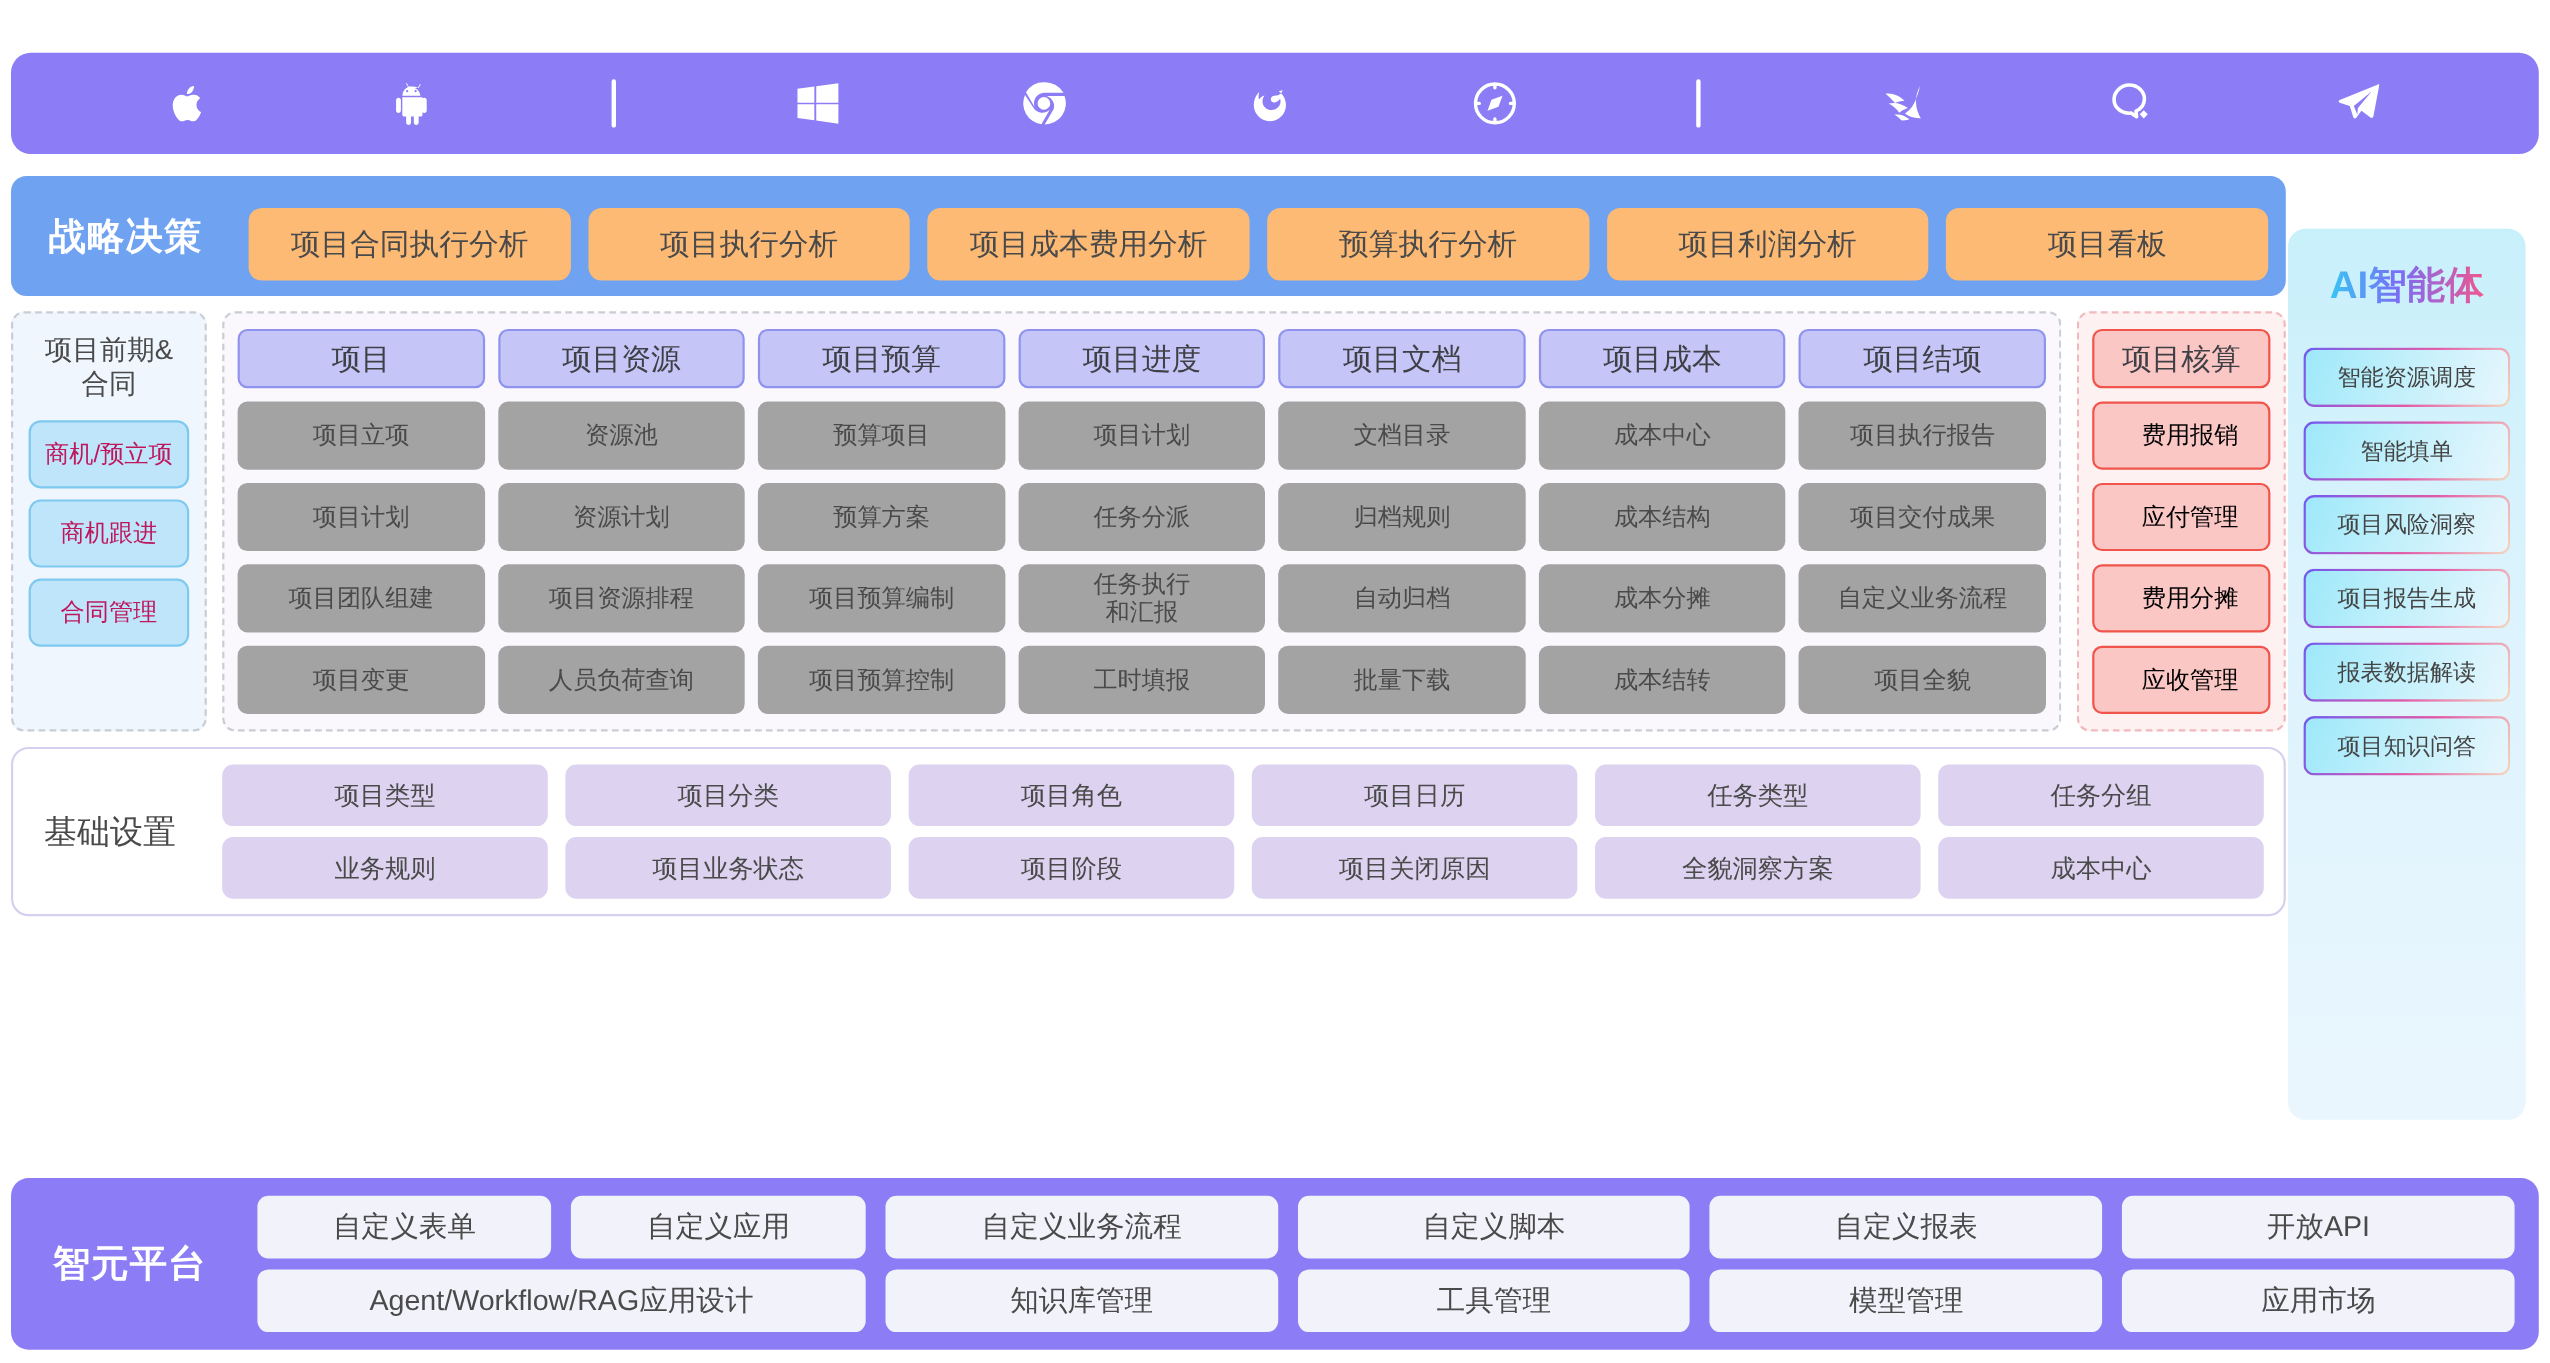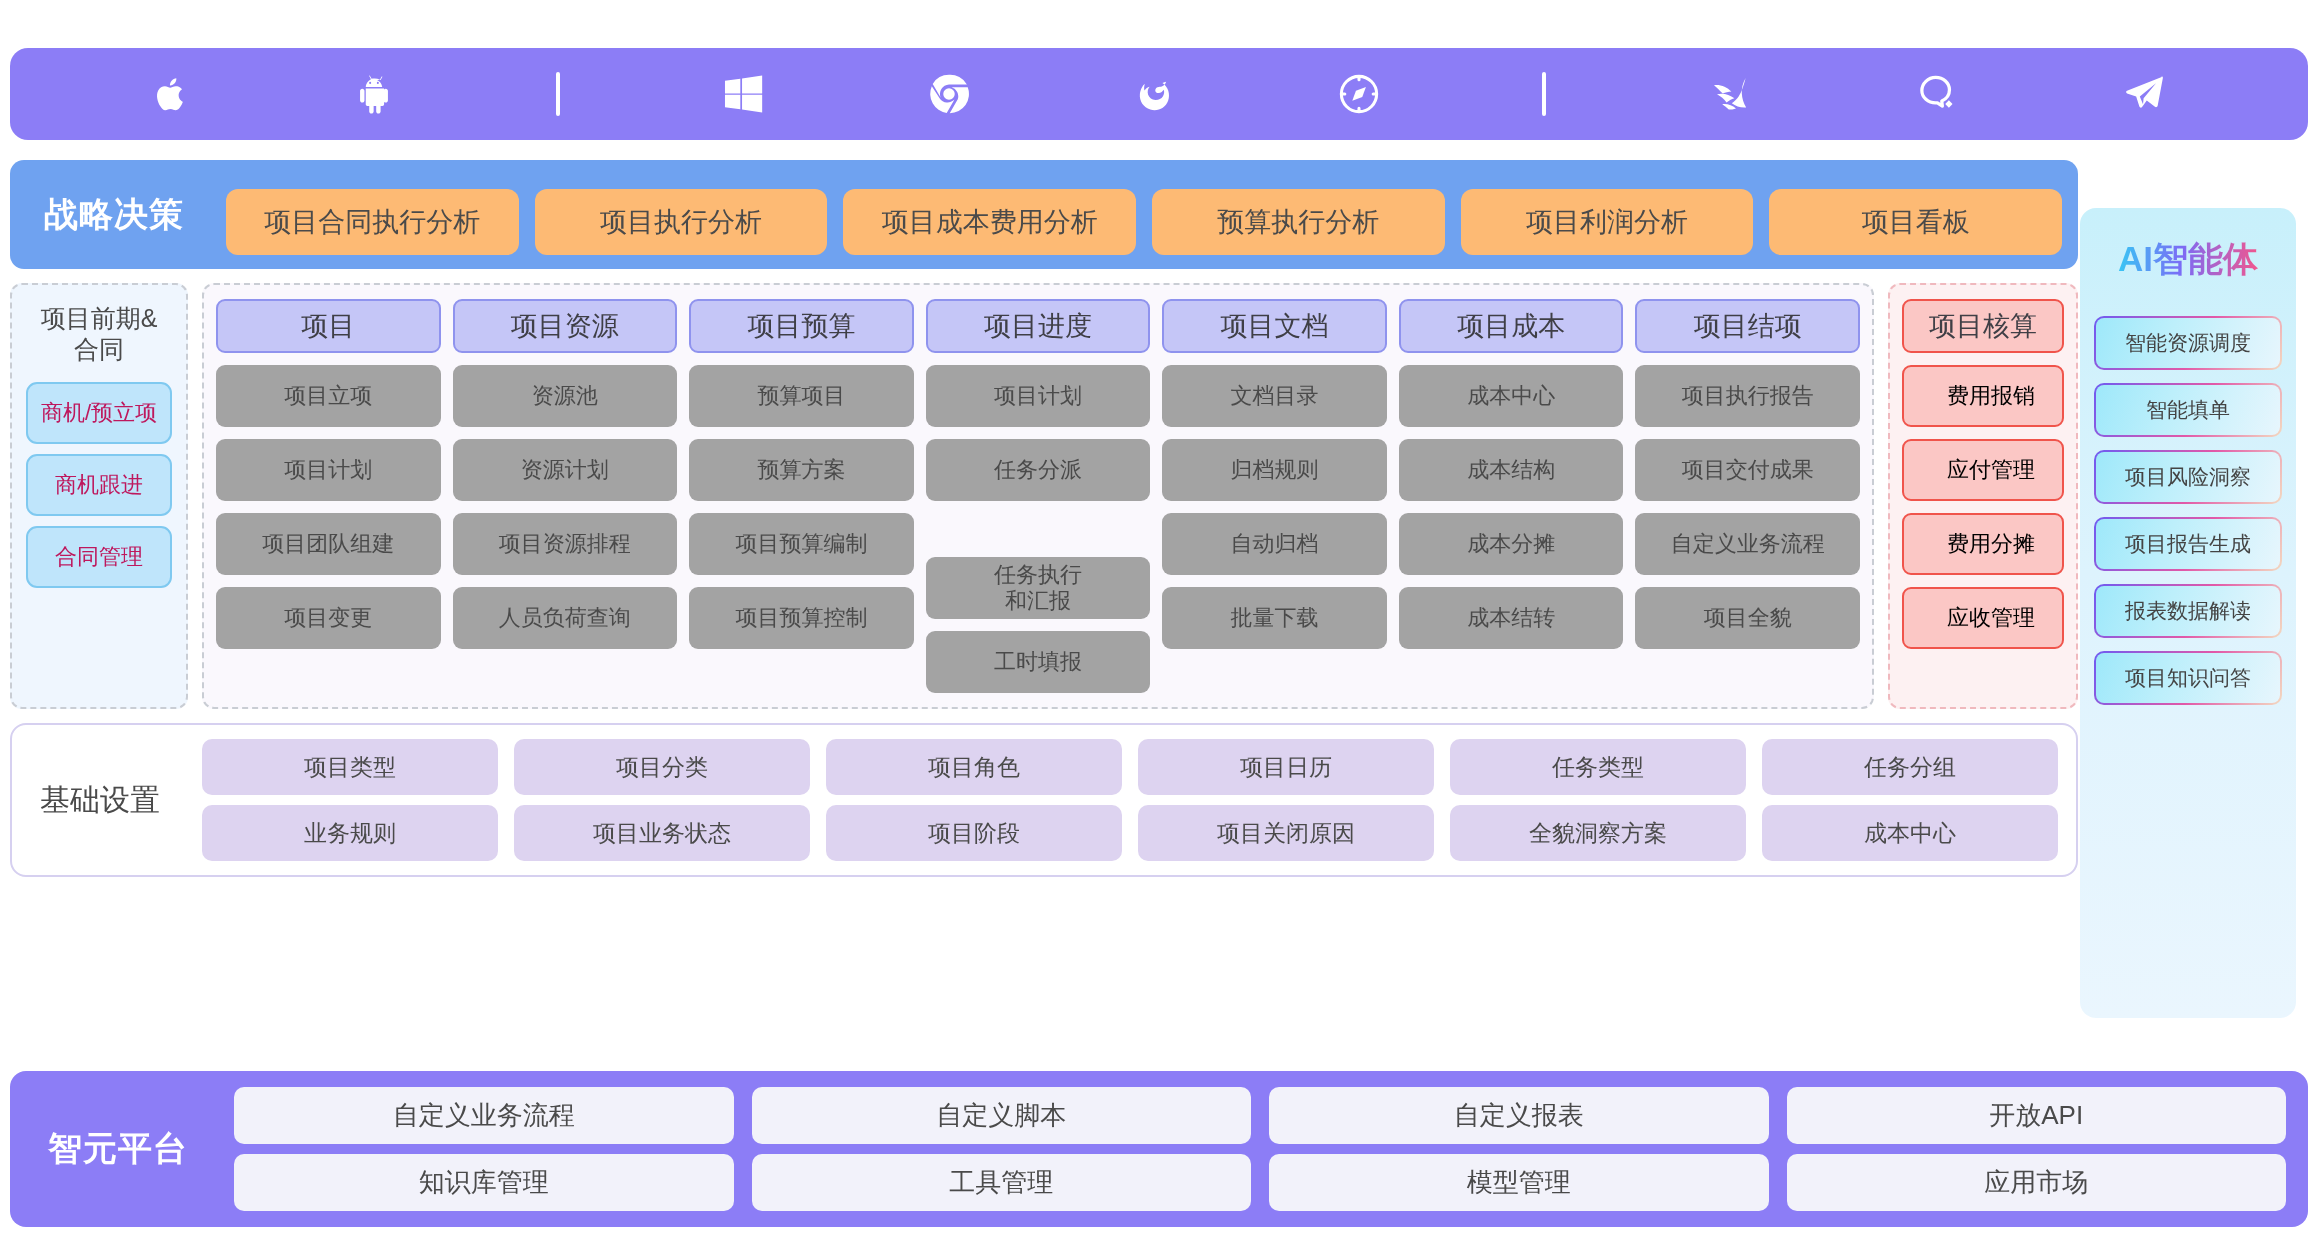--- a/index.html
+++ b/index.html
@@ -95,21 +95,21 @@
     height: 54px; border-radius: 9px;
     background: #C5C6F7; border: 2px solid #8F93EE;
     display: flex; align-items: center; justify-content: center;
     font-size: 27px; color: #3f3f46; white-space: nowrap;
   }
   .cell {
     height: 62px; border-radius: 9px; background: #a3a3a3;
     display: flex; align-items: center; justify-content: center; text-align: center;
     font-size: 22px; color: #4a4a4a; line-height: 1.18; padding: 16px 4px;
   }
-  .cell.two-line { white-space: pre-line; margin-top: 44px; }
+  .cell.two-line { white-space: pre-line; }
 
   .accounting {
     width: 190px; flex: 0 0 190px;
     background: #FDF1F2; border: 2px dashed #F0B9BE; border-radius: 12px;
     padding: 14px 12px; display: flex; flex-direction: column; gap: 12px;
   }
   .acc-head {
     height: 54px; border-radius: 9px;
     background: #FBC7C5; border: 2px solid #F0544B;
     display: flex; align-items: center; justify-content: center;
@@ -340,20 +340,27 @@
       <div class="base-col">
         <div class="base-cell">任务分组</div>
         <div class="base-cell">成本中心</div>
       </div>
     </div>
   </div>
 
   <div class="platform">
     <div class="platform-title">智元平台</div>
     <div class="platform-groups">
+      <div class="pf-col c1">
+        <div class="pf-row-split">
+          <div class="pf-cell">自定义表单</div>
+          <div class="pf-cell">自定义应用</div>
+        </div>
+        <div class="pf-cell">Agent/Workflow/RAG应用设计</div>
+      </div>
       <div class="pf-col c2">
         <div class="pf-cell">自定义业务流程</div>
         <div class="pf-cell">知识库管理</div>
       </div>
       <div class="pf-col c2">
         <div class="pf-cell">自定义脚本</div>
         <div class="pf-cell">工具管理</div>
       </div>
       <div class="pf-col c2">
         <div class="pf-cell">自定义报表</div>

